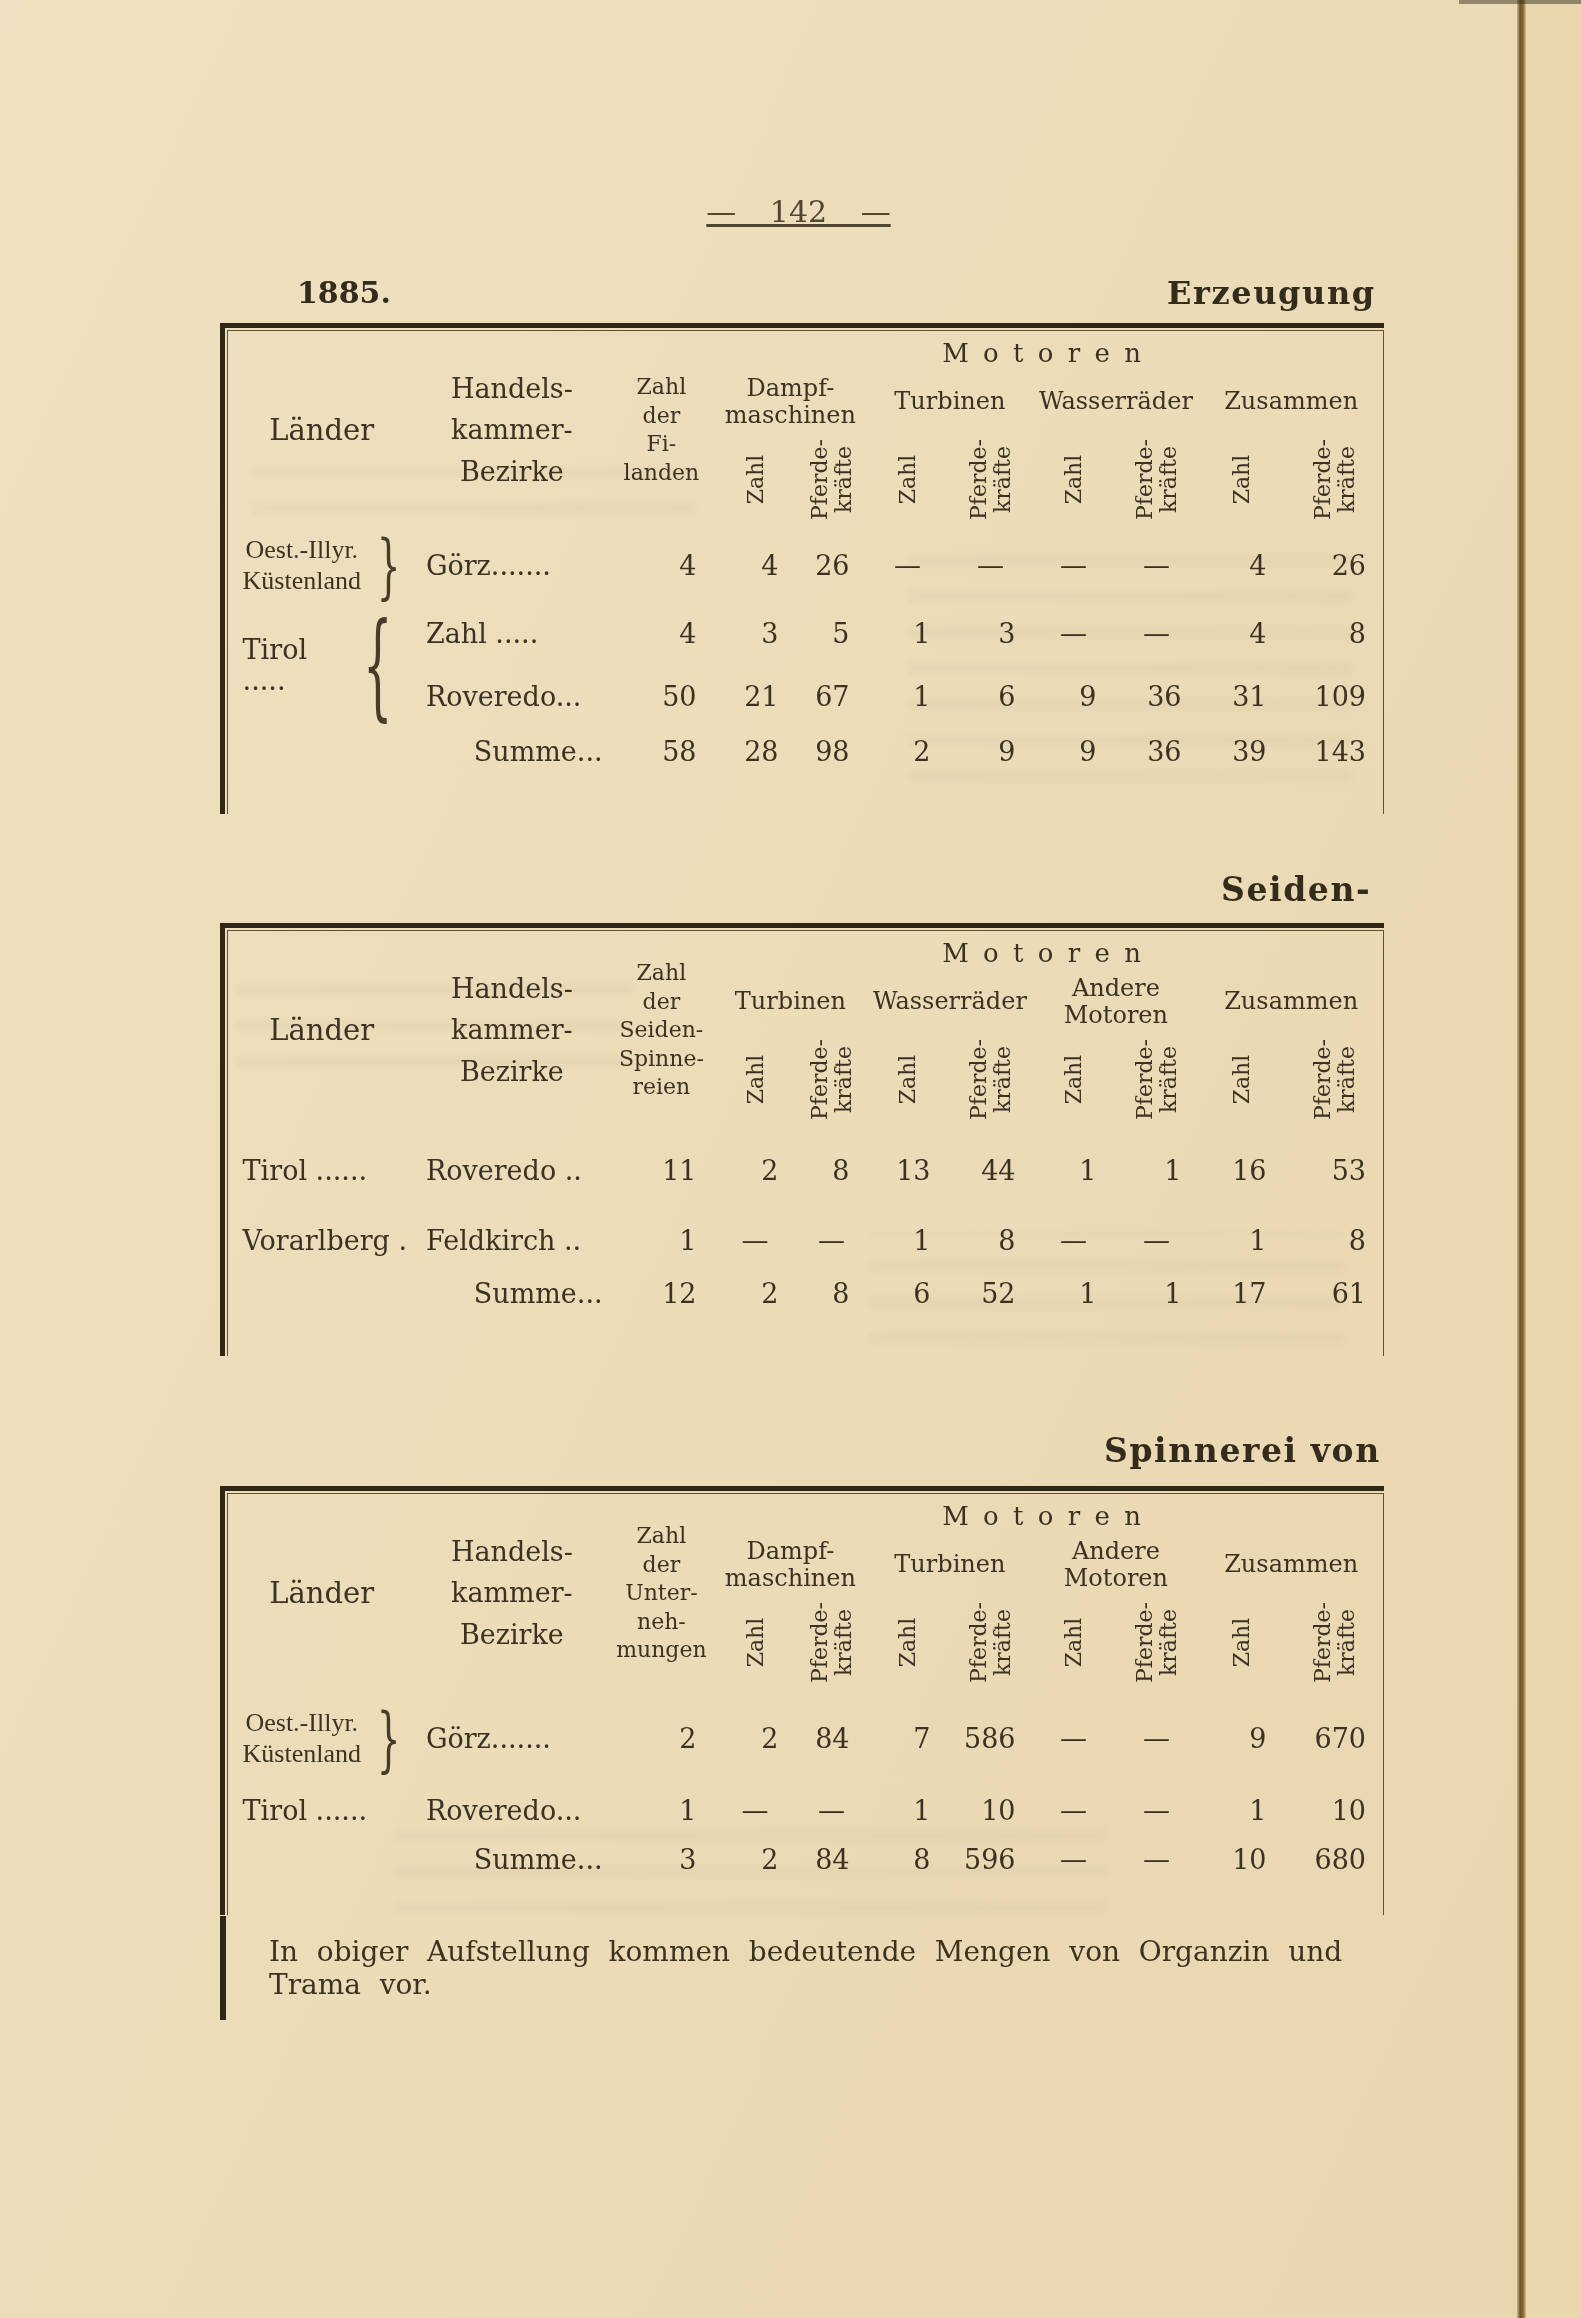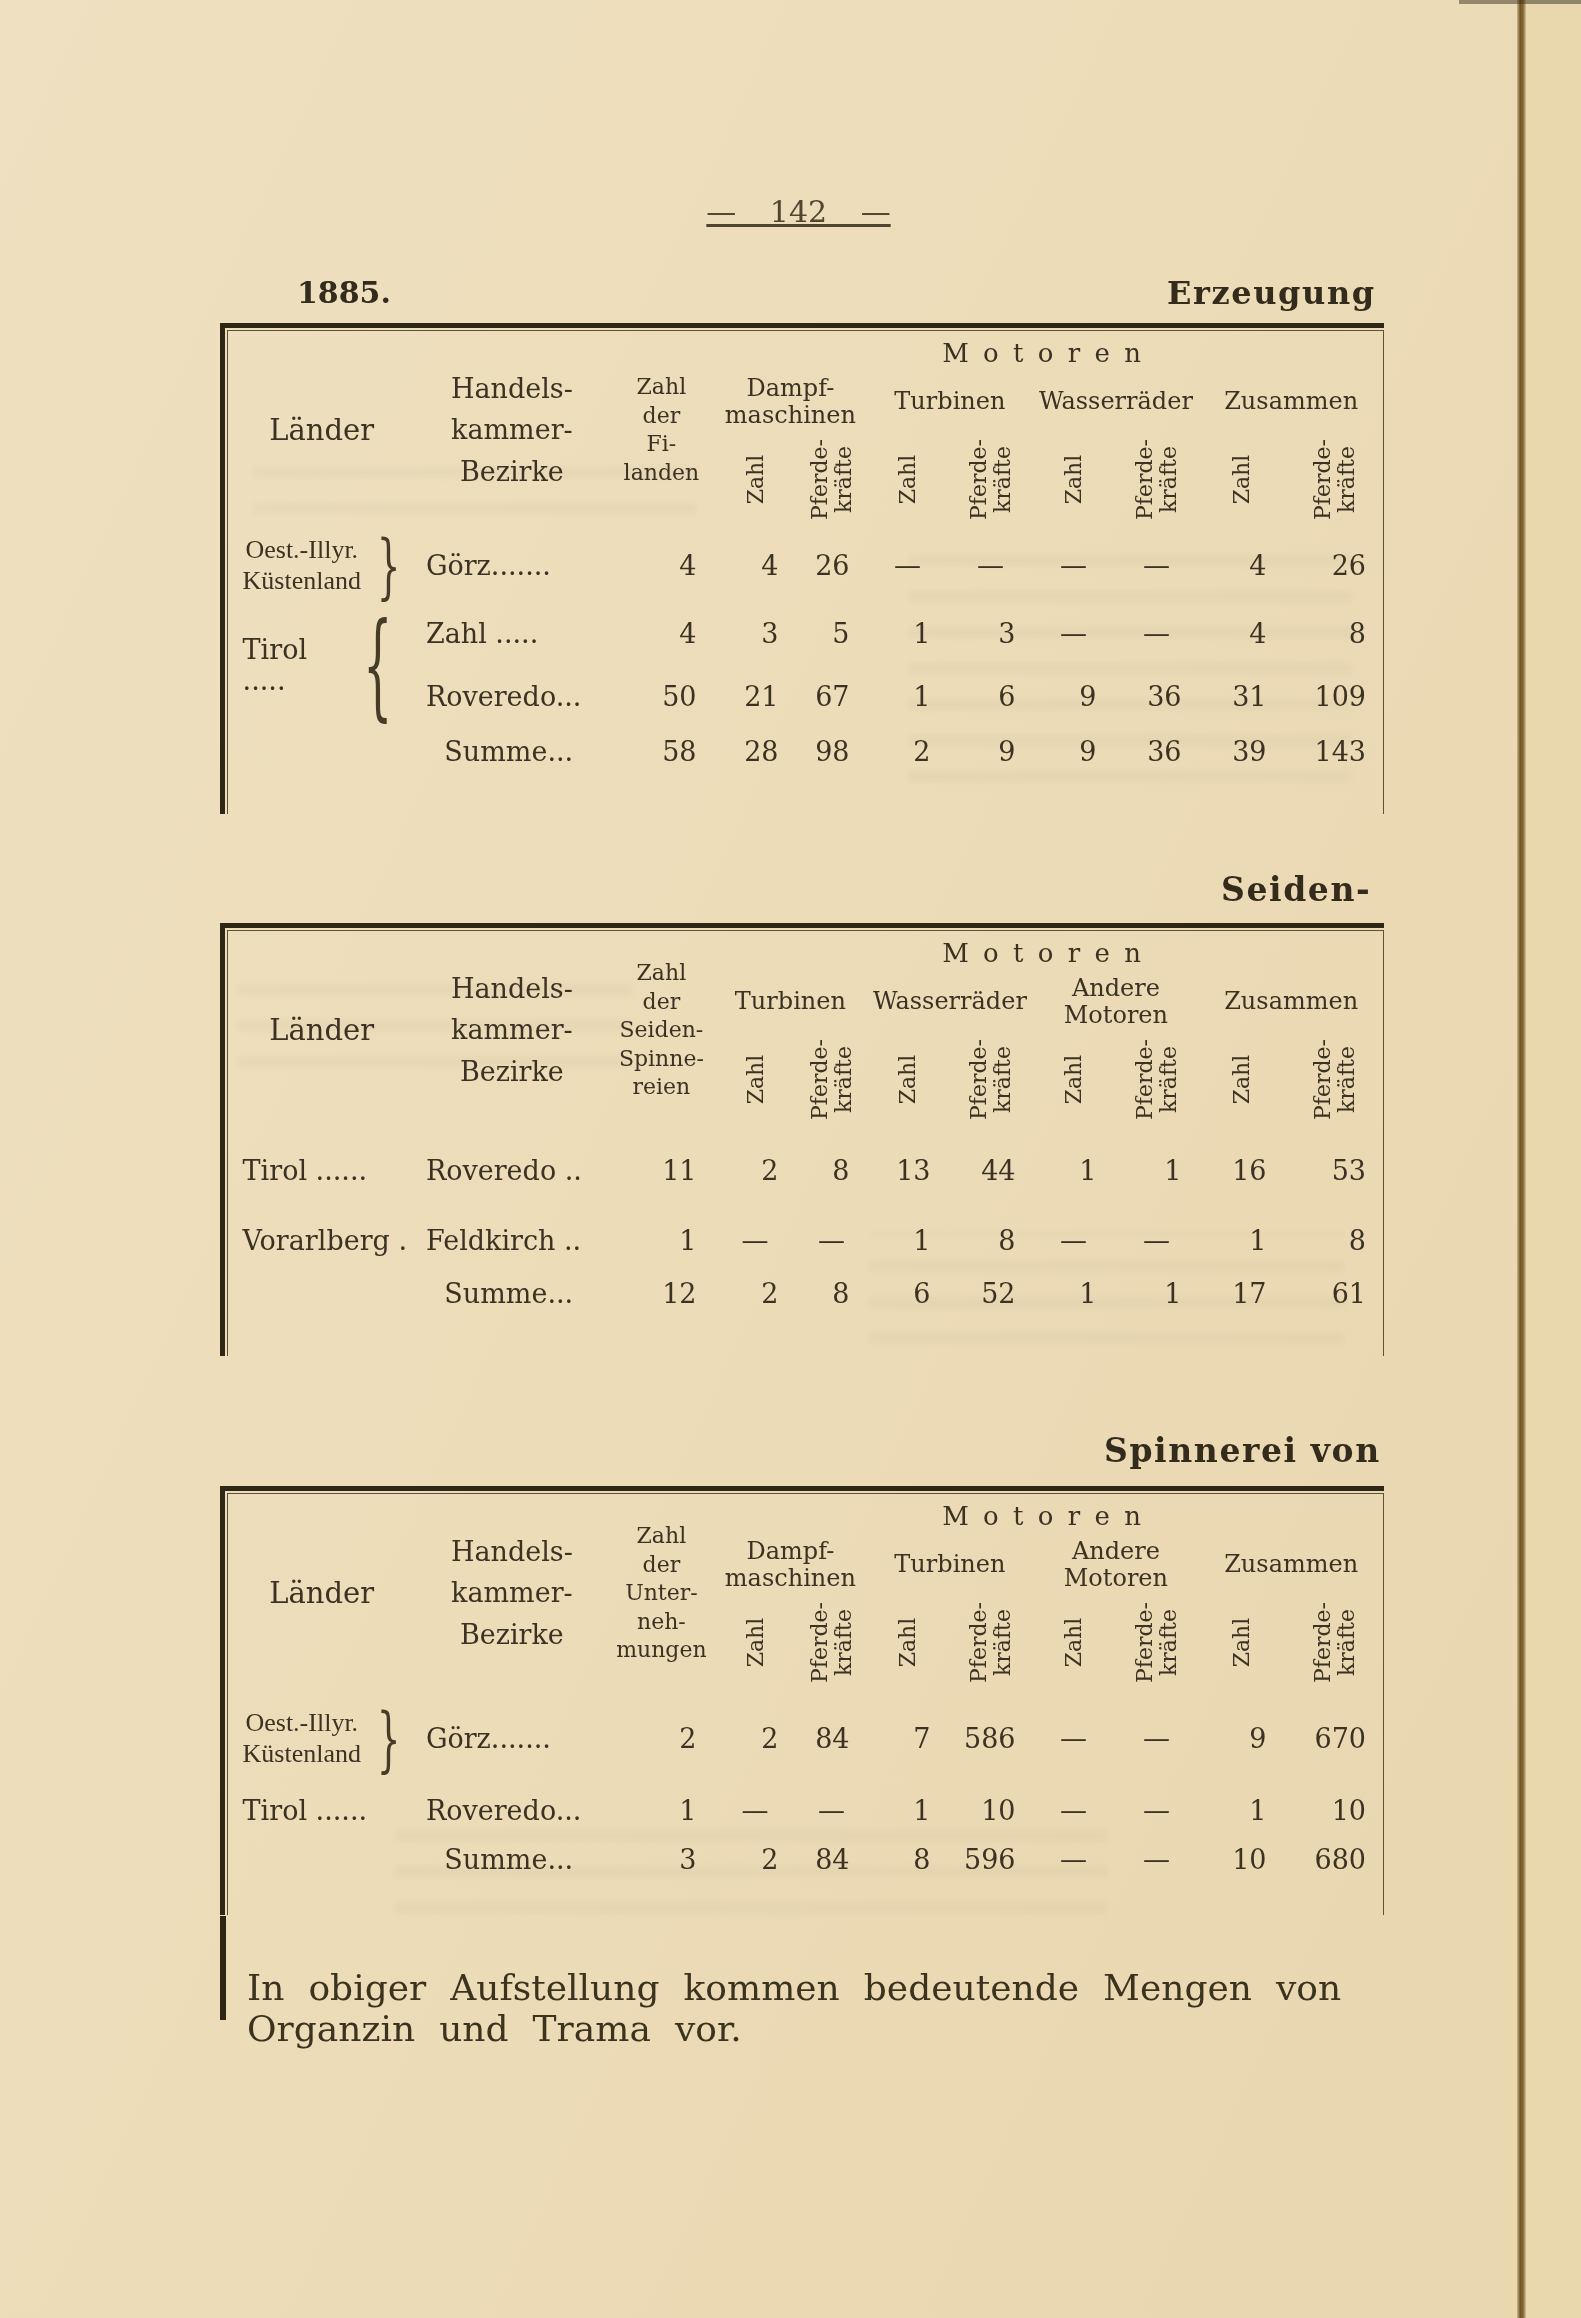--- a/index.html
+++ b/index.html
@@ -17,22 +17,22 @@
   .bleed{position:absolute;filter:blur(2.4px);opacity:.5;pointer-events:none;
     background:repeating-linear-gradient(0deg,rgba(105,95,65,.08) 0 11px,transparent 11px 36px);}
   
   .pageno{position:absolute;left:664px;top:194px;width:269px;text-align:center;
     font-size:30px;color:#4f4531;word-spacing:.8em;text-decoration:underline;}
   .year{position:absolute;left:297px;top:275px;font-size:30px;font-weight:700;color:#332b1c;}
   .h-right{position:absolute;font-weight:700;color:#332b1c;letter-spacing:1.6px;}
   .erz{left:1167px;top:274px;font-size:32px;}
   .seiden{left:1221px;top:870px;font-size:33px;}
   .spinn{left:1104px;top:1431px;font-size:33px;}
-  .footnote{position:absolute;left:247px;top:1935px;width:1170px;font-size:36px;
-    word-spacing:.35em;color:#3c331f;margin-top:32px;}
+  .footnote{position:absolute;left:269px;top:1935px;width:1170px;font-size:28px;
+    word-spacing:.35em;color:#3c331f;}
   .foot-border{position:absolute;left:220px;top:1916px;width:5.5px;height:104px;background:#2e2716;}
   
   .twrap{position:absolute;border-top:5.5px solid #2e2716;border-left:5.5px solid #2e2716;
     padding:2.4px 0 0 2.4px;}
   table.t{border-collapse:collapse;table-layout:fixed;width:1155px;
     border-top:1.6px solid #5d5138;border-left:1.6px solid #5d5138;border-right:1.6px solid #5d5138;
     color:#3b3223;}
   .t th,.t td{padding:0;font-weight:400;vertical-align:middle;text-align:center;border:0;}
   .dl{border-left:4.7px double #4c4230;}
   .sl{border-left:1.6px solid #5d5138;}
@@ -43,21 +43,21 @@
   .hM{height:43px;font-size:26px;letter-spacing:.55em;border-bottom:1.6px solid #5d5138;}
   .hG{height:55px;font-size:24px;line-height:1.12;border-bottom:1.6px solid #5d5138;}
   .hV{height:100px;}
   .rot{width:103px;height:47px;position:relative;left:50%;margin-left:-51px;
     transform:rotate(-90deg);display:flex;flex-direction:column;justify-content:center;
     align-items:center;font-size:22px;line-height:1.05;white-space:nowrap;}
   td.land{text-align:left;padding-left:14.2px;font-size:27px;}
   td.bez{text-align:left;padding-left:11px;font-size:27px;}
   td.num{text-align:right;padding-right:17.4px;font-size:27px;}
   td.da{text-align:center;padding-right:0;}
-  td.sum{padding-right:6.3px;font-size:27px;}
+  td.sum{text-align:right;padding-right:6.3px;font-size:27px;}
   .tt{border-top:4px solid #3a3020;}
   .landwrap{display:flex;align-items:center;justify-content:space-between;padding-right:4.7px;}
   .landlines{text-align:center;font-size:26px;line-height:1.18;font-family:Liberation Serif, serif;}
   .brace2{font-size:68px;line-height:0;transform:scale(.55,1.05);color:#46^}
   .brace2,.brace3{line-height:0;color:#463c28;}
   .brace2{font-size:68px;transform:scale(.55,1.05);}
   .brace3{font-size:103px;transform:scale(.45,1.12);}
   .h92{height:73px}.h80{height:63px}.h78{height:62px}.h62{height:49px}.h48{height:38px}
   .h104{height:82px}.h74{height:58px}.h118{height:93px}.h64{height:51px}
   .h58{height:46px}.h42{height:33px}

